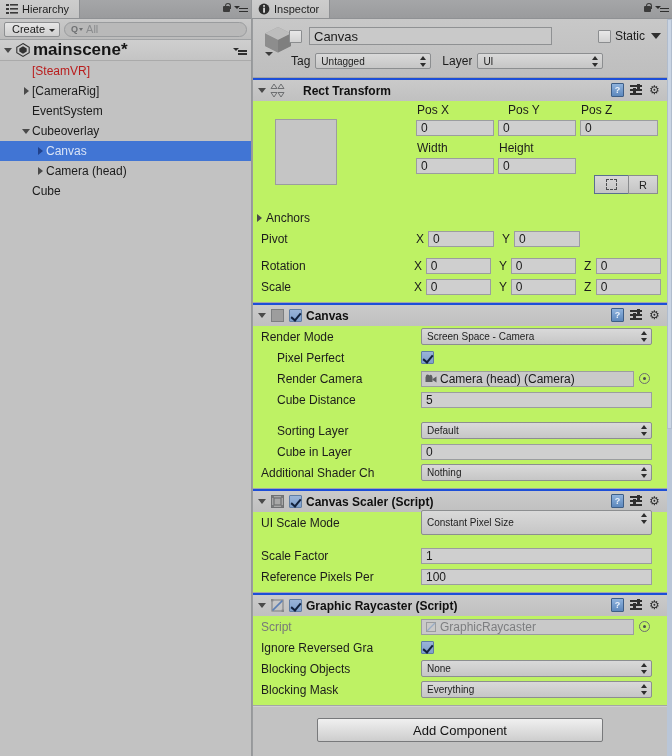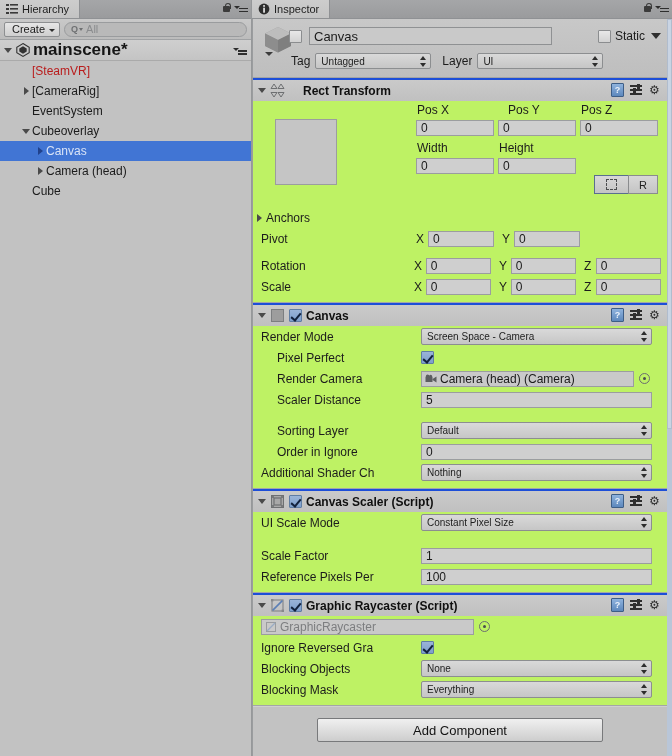--- a/index.html
+++ b/index.html
@@ -637,38 +637,38 @@
                   <circle cx="2.6" cy="2.4" r="1.8" fill="#5c5e60"></circle>
                   <circle cx="5.6" cy="2.4" r="1.6" fill="#5c5e60"></circle>
                 </svg>
             </span>
             <span>Camera (head) (Camera)</span>
           </span>
           <span class="circlesel" style="margin-left:5px;"></span>
         </div>
 
         <div class="row">
-          <span class="lab" style="width:160px; padding-left:16px; box-sizing:border-box;">Scaler Distance</span>
+          <span class="lab" style="width:160px; padding-left:16px; box-sizing:border-box;">Cube Distance</span>
           <span class="field" style="width:231px;">
               <span>5</span>
             </span>
         </div>
 
         <div style="height:10px;"></div>
 
         <div class="row">
           <span class="lab" style="width:160px; padding-left:16px; box-sizing:border-box;">Sorting Layer</span>
           <span class="dd" style="width:231px; height:17px;">
             <span>Default</span>
             <span class="updown"></span>
           </span>
         </div>
 
         <div class="row">
-          <span class="lab" style="width:160px; padding-left:16px; box-sizing:border-box;">Order in Ignore</span>
+          <span class="lab" style="width:160px; padding-left:16px; box-sizing:border-box;">Cube in Layer</span>
           <span class="field" style="width:231px;">
               <span>0</span>
             </span>
         </div>
 
         <div class="row">
           <span class="lab" style="width:160px;">Additional Shader Ch</span>
           <span class="dd" style="width:231px; height:17px;">
             <span>Nothing</span>
             <span class="updown"></span>
@@ -699,21 +699,21 @@
                 <i></i>
                 <b></b>
                 <b></b>
               </span>
             <span class="gear-ico">⚙</span>
           </span>
         </div>
 
         <div class="row">
           <span class="lab" style="width:160px;">UI Scale Mode</span>
-          <span class="dd" style="width:231px; height:17px;">
+          <span class="dd" style="width:231px; height:25px;">
             <span>Constant Pixel Size</span>
             <span class="updown"></span>
           </span>
         </div>
 
         <div style="height:12px;"></div>
 
         <div class="row">
           <span class="lab" style="width:160px;">Scale Factor</span>
           <span class="field" style="width:231px;">
@@ -749,20 +749,21 @@
                 <i></i>
                 <i></i>
                 <b></b>
                 <b></b>
               </span>
             <span class="gear-ico">⚙</span>
           </span>
         </div>
 
         <div class="row">
+          <span class="lab dim" style="width:160px;">Script</span>
           <span class="field obj disabled" style="width:213px;">
             <span>
               <svg width="12" height="12" viewBox="0 0 12 12">
                 <rect x="1.5" y="1.5" width="9" height="9" fill="none" stroke="#9a9c9e" stroke-width="1"></rect>
                 <line x1="2" y1="10" x2="10" y2="2" stroke="#9aacc4" stroke-width="1.3"></line>
               </svg>
             </span>
             <span>GraphicRaycaster</span>
           </span>
           <span class="circlesel" style="margin-left:5px;"></span>

